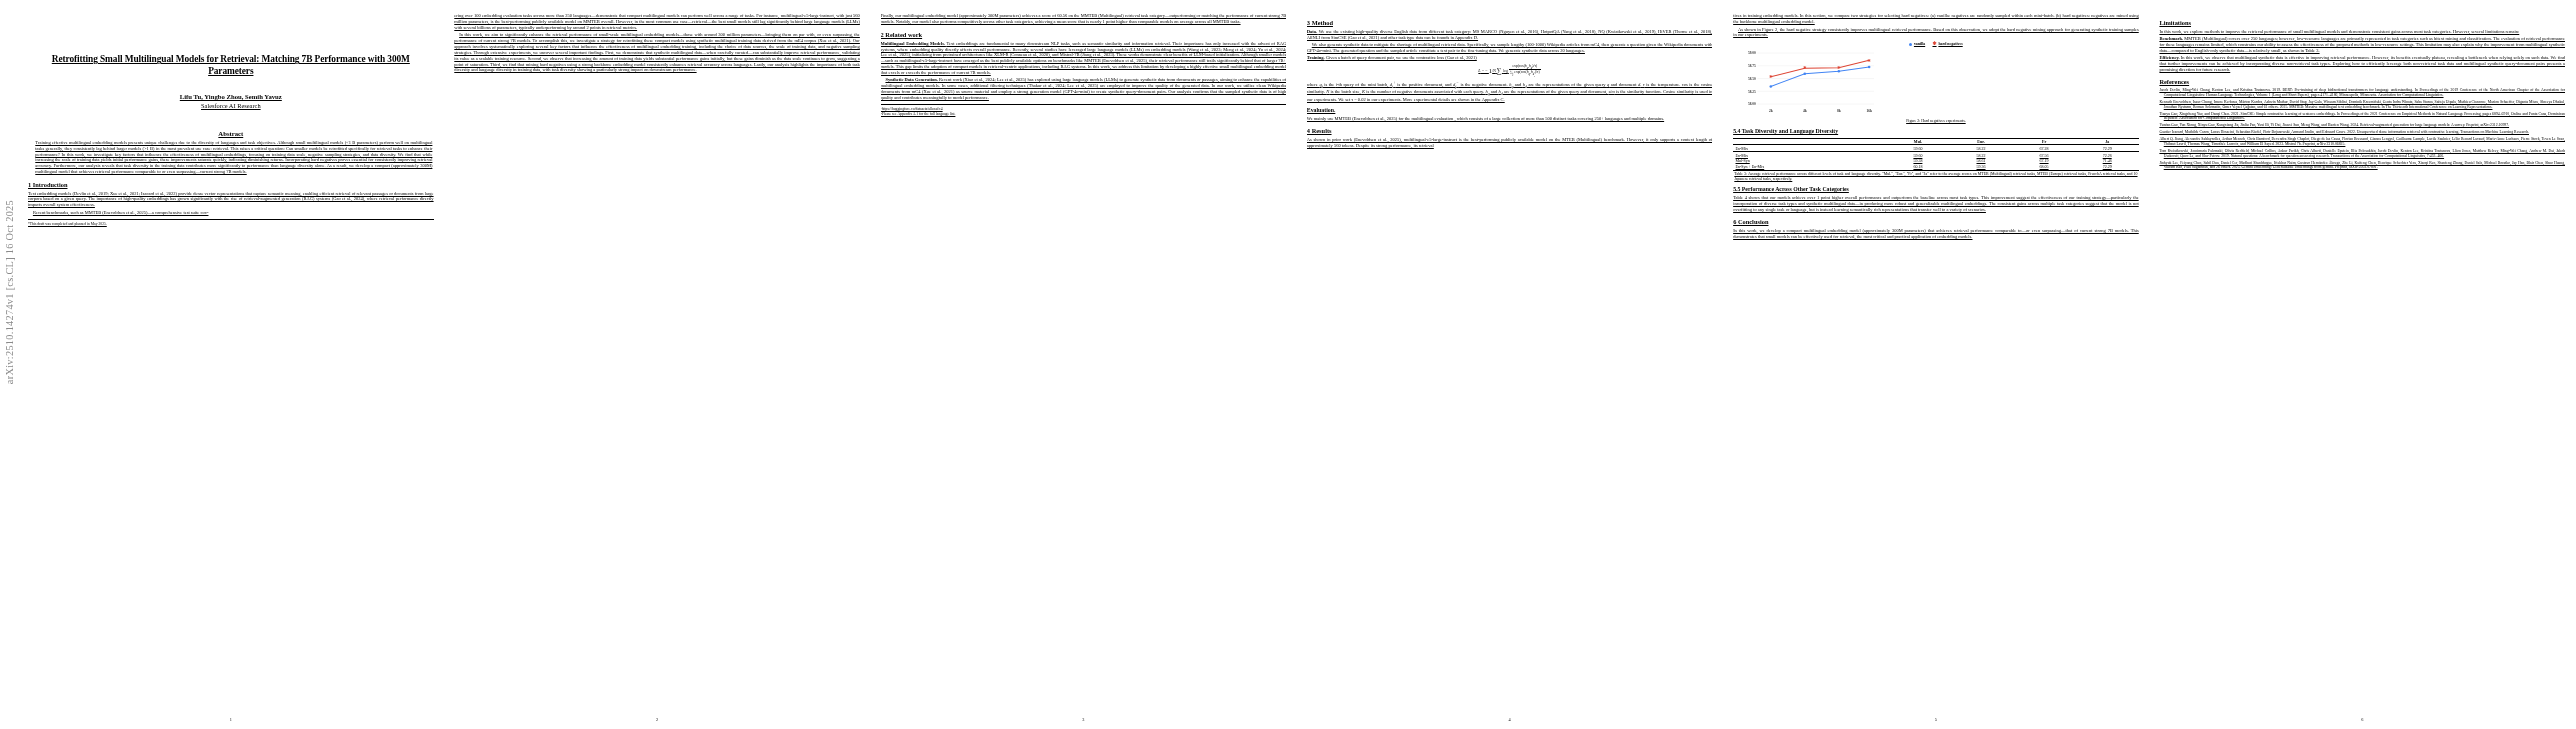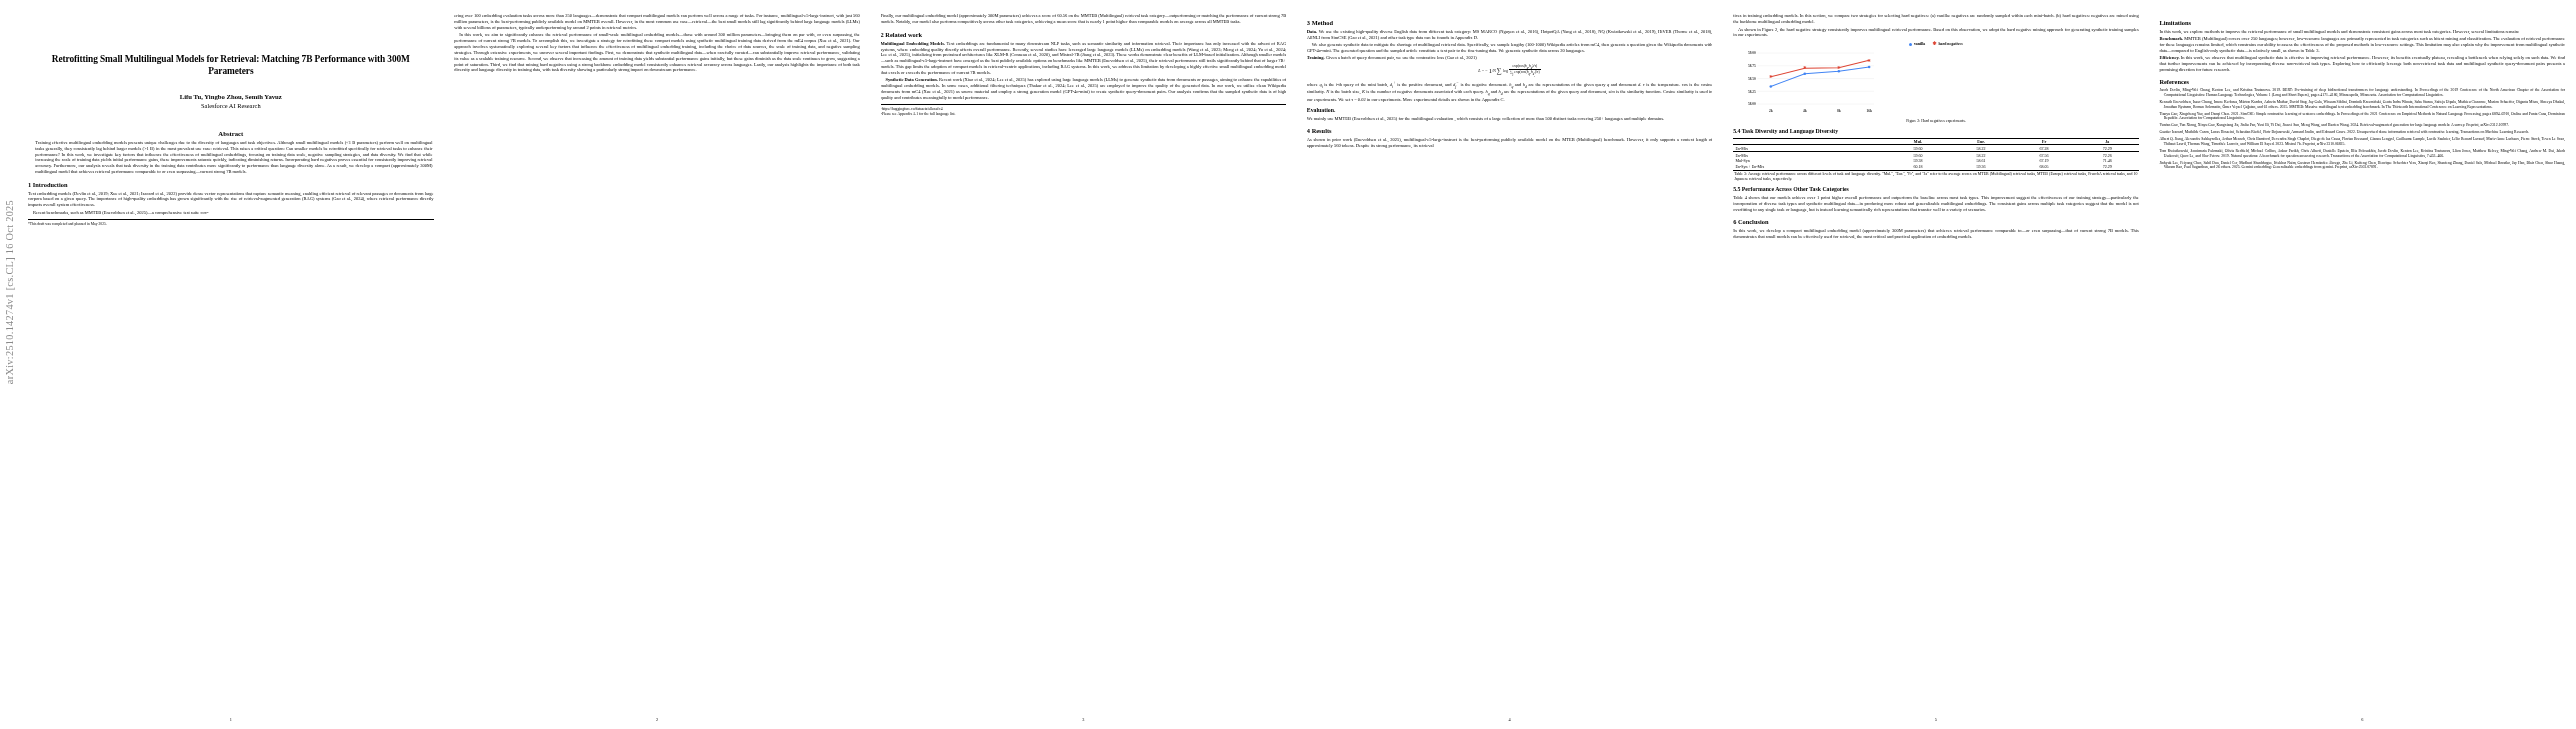--- a/index.html
+++ b/index.html
@@ -21,21 +21,21 @@
     white-space:nowrap;
   }
 
   
   .cols {
     position:absolute; left:28px; top:13.4px; right:11px; bottom:24px;
     display:grid;
     grid-template-columns: repeat(6, 1fr);
     column-gap:20.7px;
   }
-  .col { position:relative; overflow:hidden; }
+  .col { position:relative; overflow:hidden;text-decoration:underline; }
 
   
   .title {
     text-align:center; font-weight:bold; font-size:9.4px;
     line-height:1.28; margin:40px 2.4px 0 2.4px; letter-spacing:-0.1px;
   }
   .authors { text-align:center; font-size:6.7px; font-weight:bold; margin-top:16px; }
   .affil { text-align:center; font-size:6.4px; margin-top:1.8px; }
 
   h2.sec { font-size:6.4px; font-weight:bold; margin:5.5px 0 2.4px 0; line-height:1.2; }

